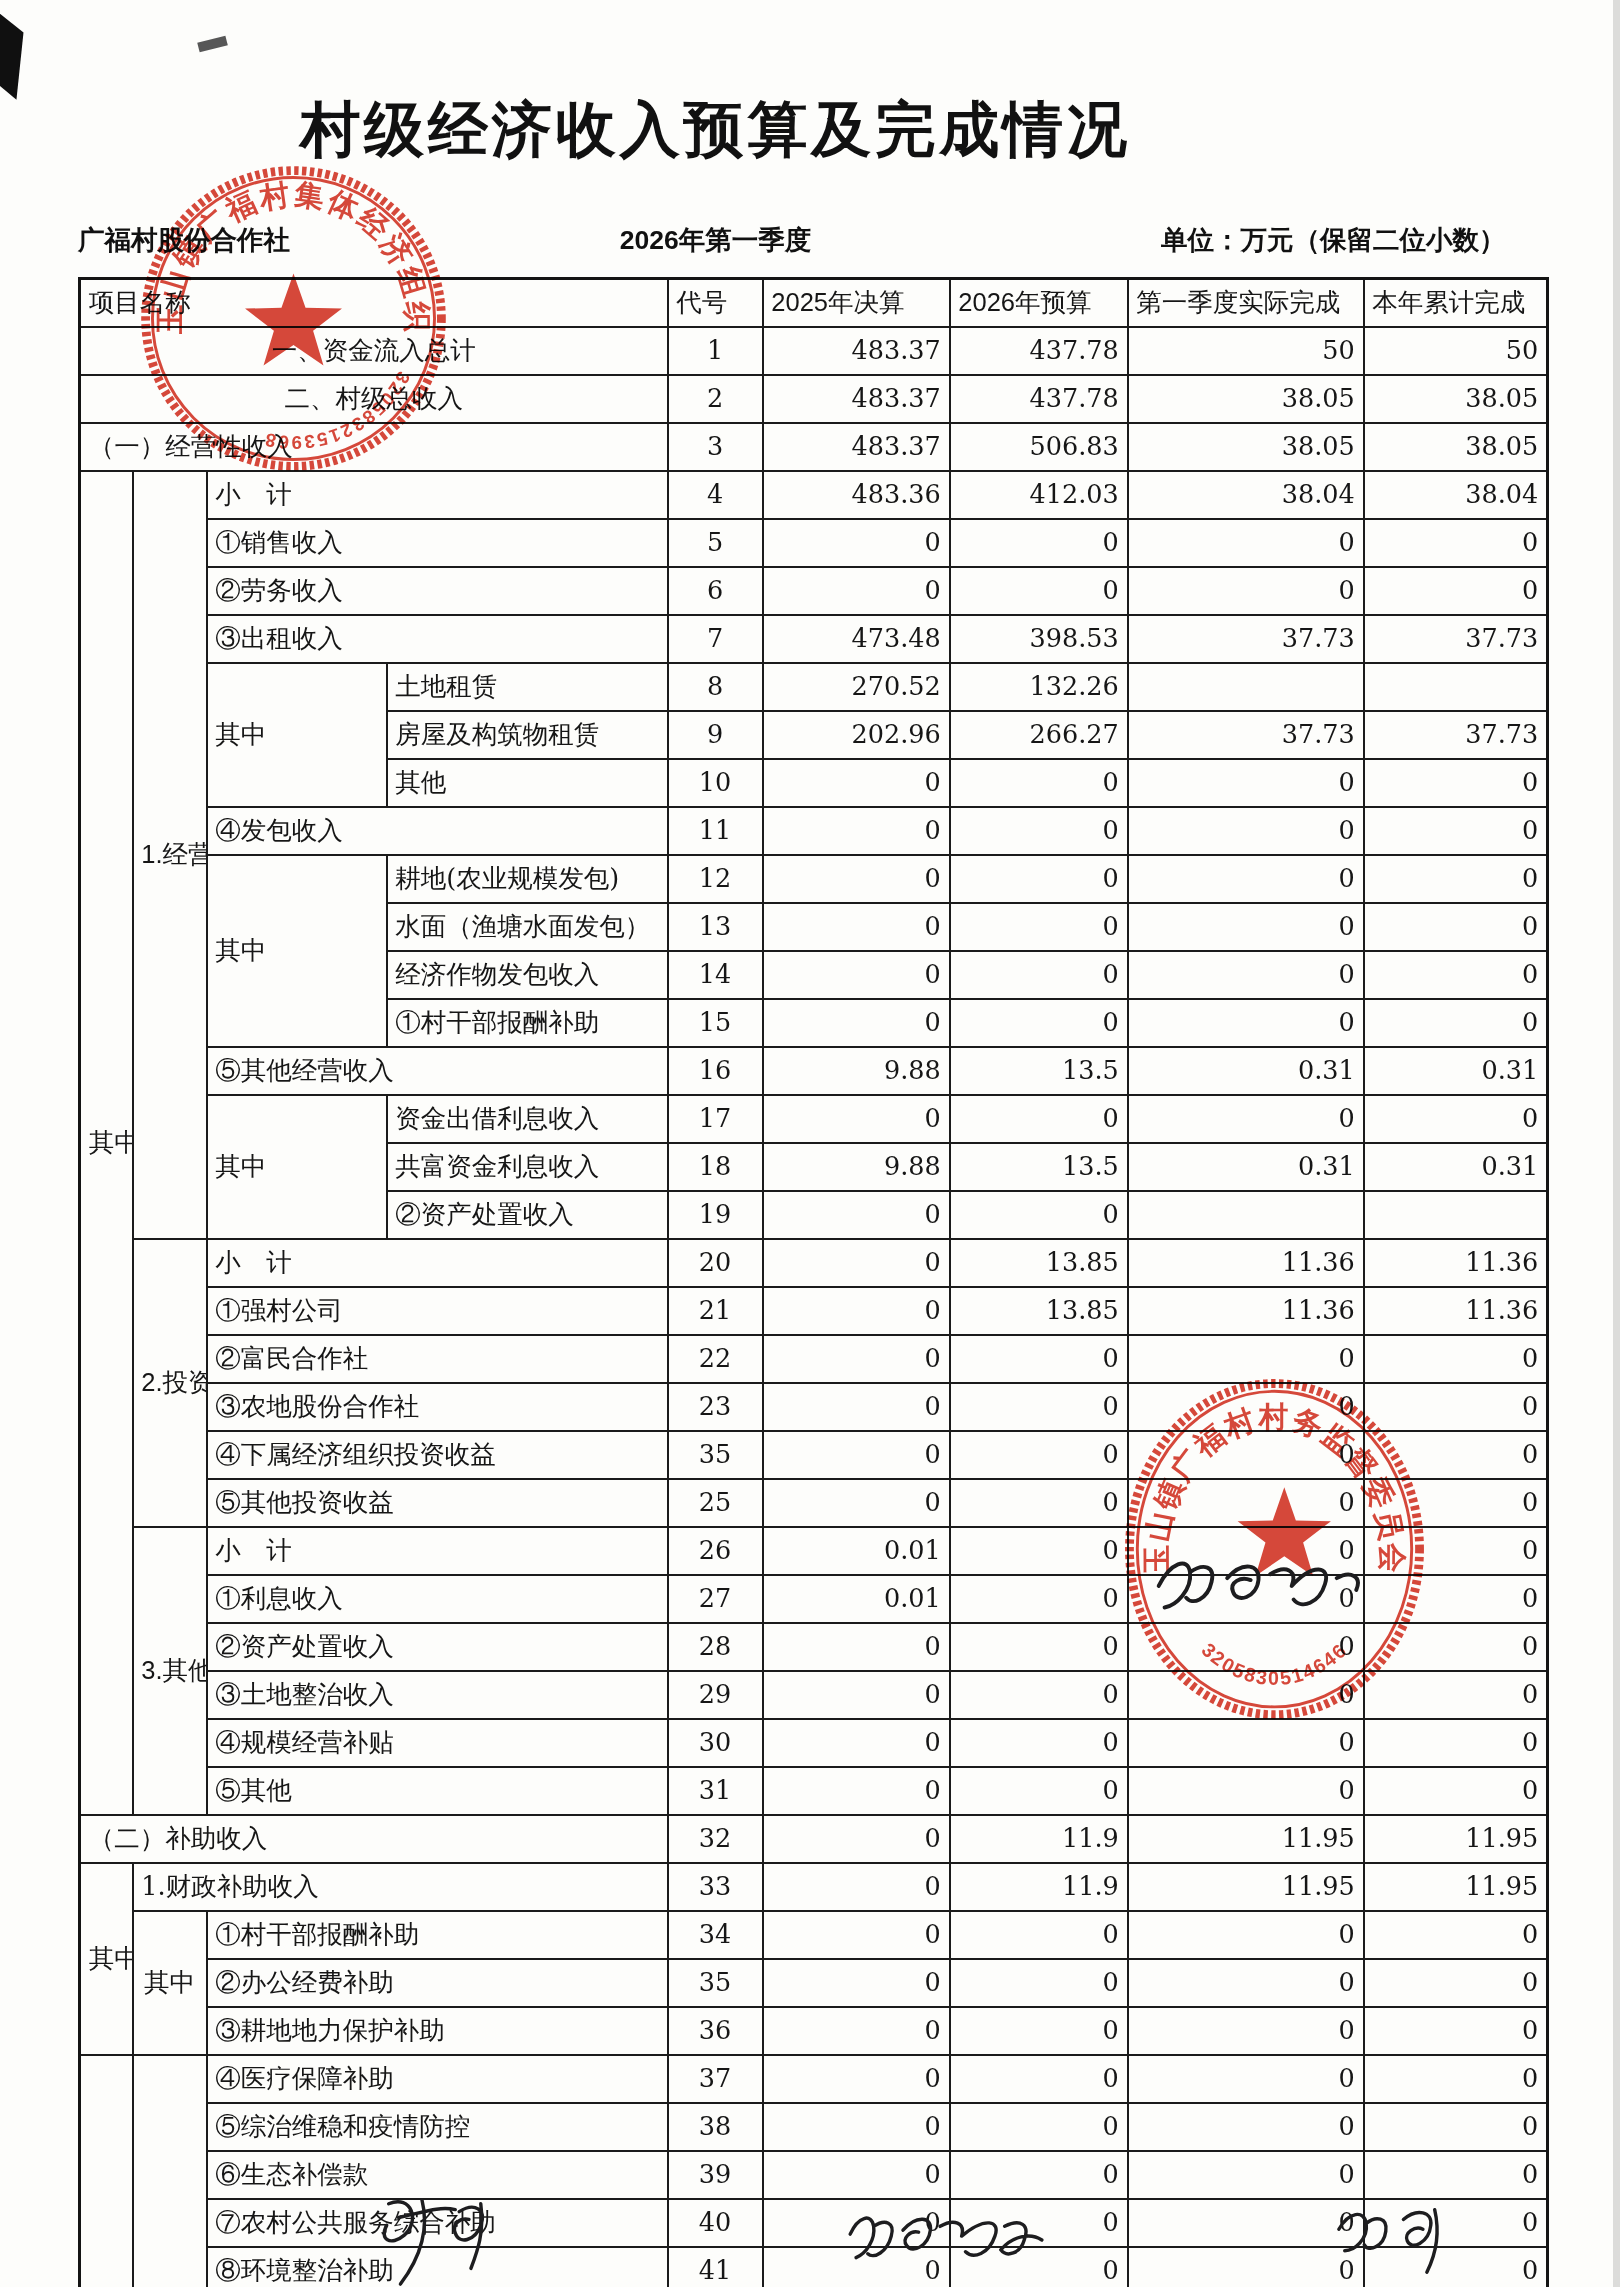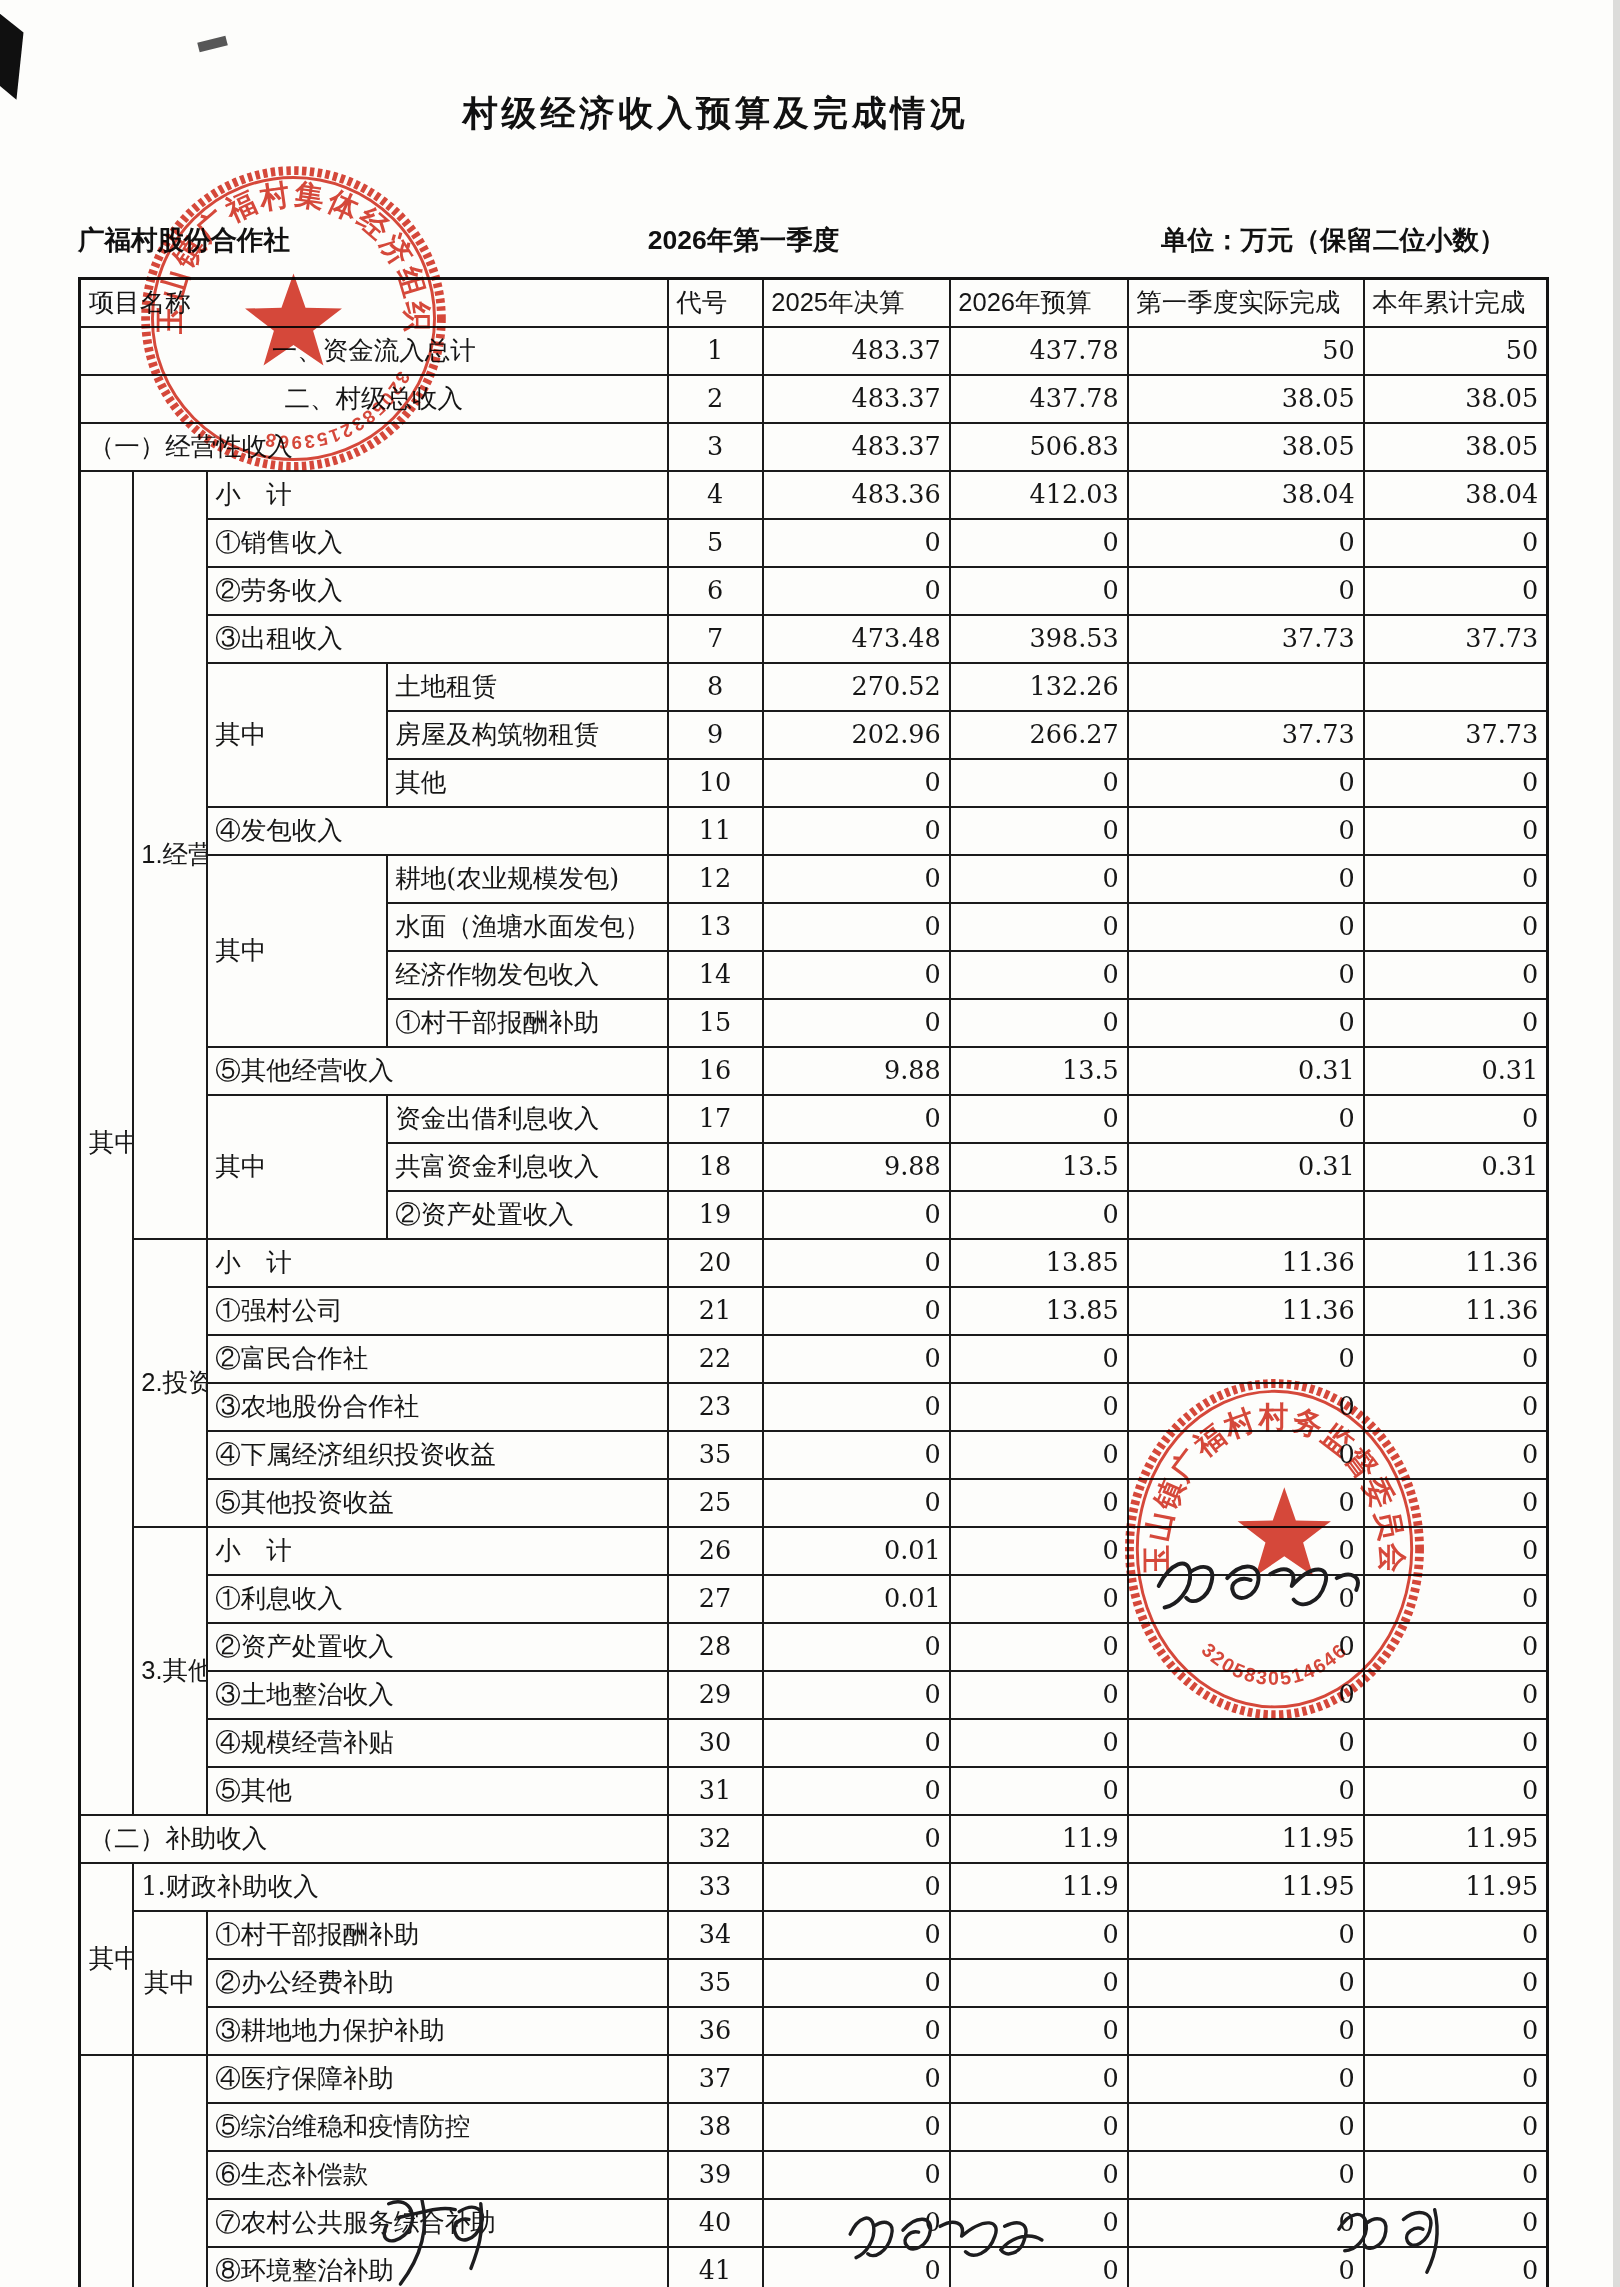--- a/index.html
+++ b/index.html
@@ -5,25 +5,25 @@
   html,body{margin:0;padding:0;}
   body{
     width:1620px;height:2288px;position:relative;background:#fdfdfb;
     font-family:"DejaVu Serif","Liberation Serif",serif;color:#141414;
     overflow:hidden;
   }
   .abs{position:absolute;}
   .title{
     left:0;top:90px;width:1431px;text-align:center;
     font-family:"Liberation Sans","DejaVu Sans",sans-serif;
-    font-size:35px;font-weight:bold;letter-spacing:3.9px;color:#111;
+    font-size:60px;font-weight:bold;letter-spacing:3.9px;color:#111;
   }
   .subline{font-family:"Liberation Sans","DejaVu Sans",sans-serif;font-size:26.5px;font-weight:bold;color:#111;}
   .org{left:78px;top:222px;}
-  .period-wrap{left:0;top:222px;width:1431px;text-align:center;margin-left:28px;}
+  .period-wrap{left:0;top:222px;width:1431px;text-align:center;}
   .unit{left:1161px;top:222px;}
   table.main{
     position:absolute;left:78px;top:277px;width:1470px;
     border-collapse:collapse;table-layout:fixed;
   }
   table.main td{
     border:2px solid #1b1b1b;height:46px;padding:0 7.8px;
     font-size:25.5px;line-height:1.15;vertical-align:middle;
     white-space:nowrap;overflow:hidden;color:#161616;
   }

